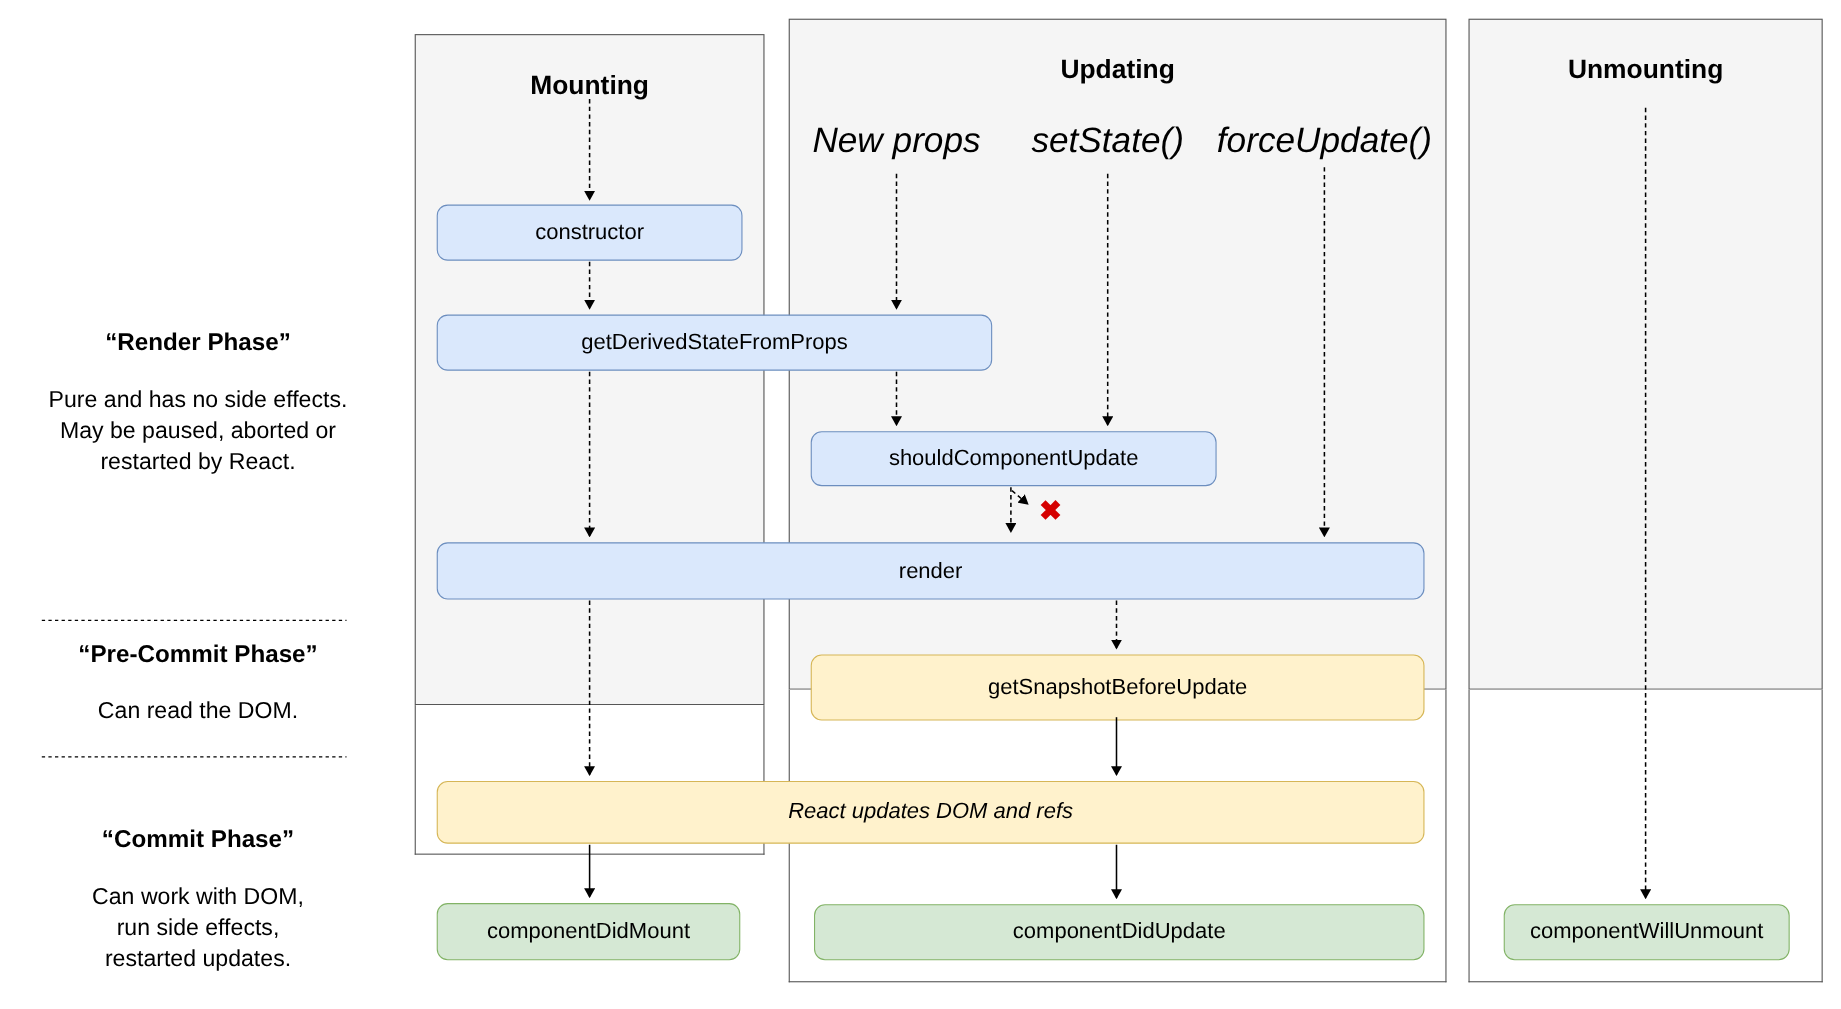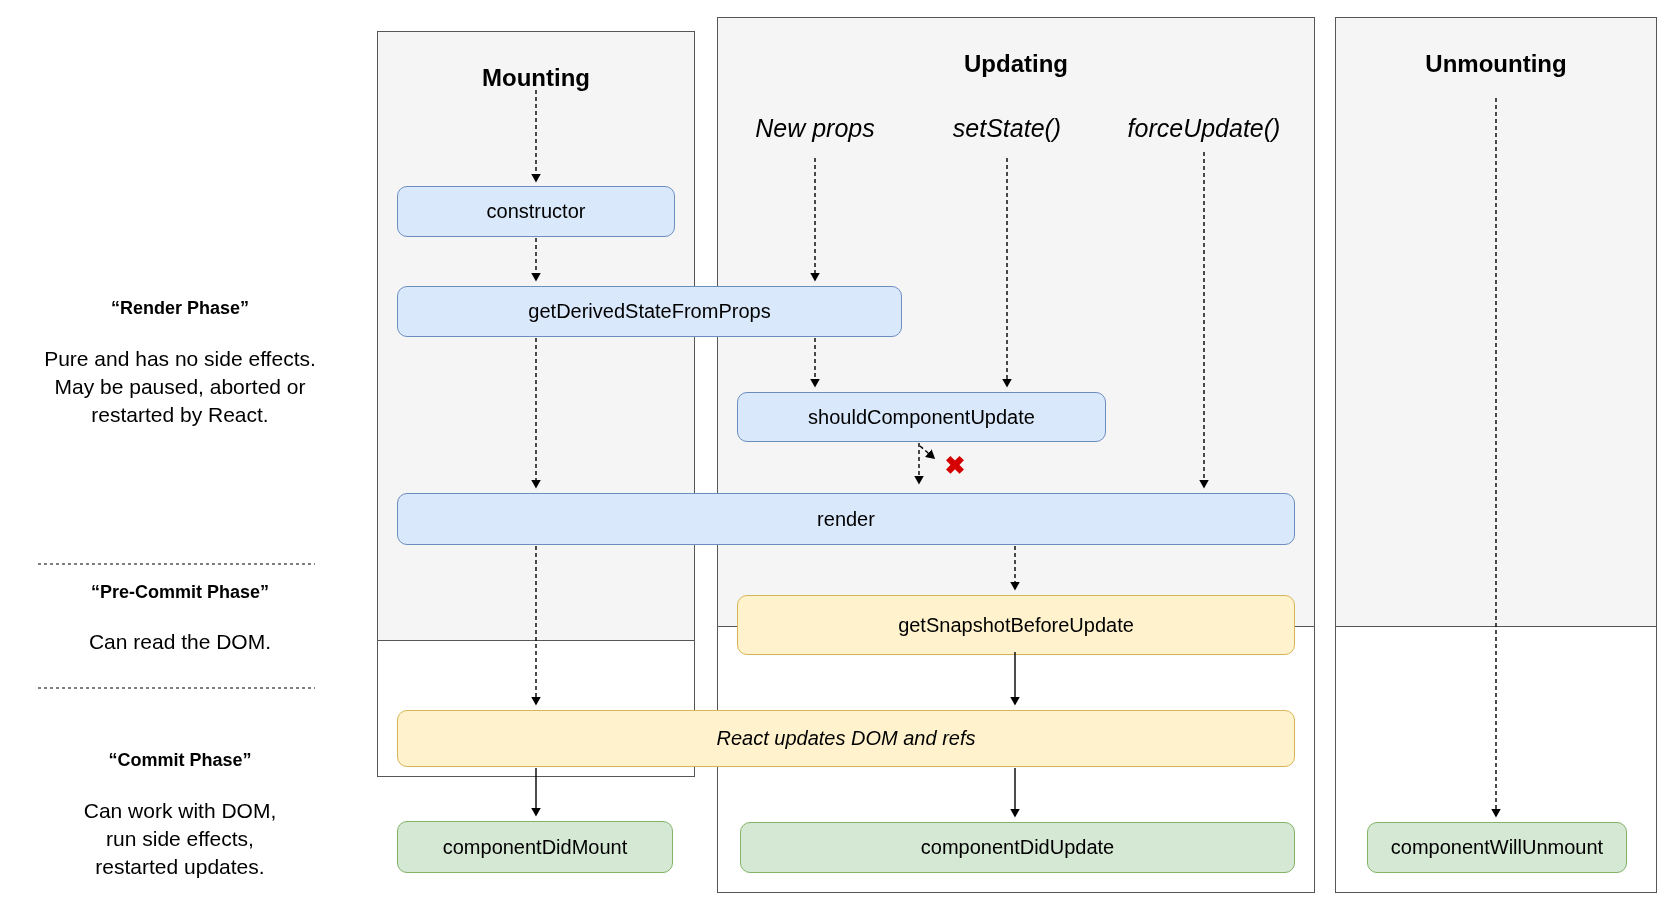--- a/index.html
+++ b/index.html
@@ -8,32 +8,32 @@
     font-family:"Liberation Sans",sans-serif;color:#000;
   }
   .col{position:absolute;box-sizing:border-box;z-index:1;}
   .col-top{position:absolute;left:0;top:0;right:0;box-sizing:border-box;
     background:#f5f5f5;border:1px solid #565656;}
   .col-bottom{position:absolute;left:0;right:0;bottom:0;box-sizing:border-box;
     background:#ffffff;border:1px solid #565656;border-top:none;}
   .col-header{position:absolute;left:0;right:0;text-align:center;
     font-size:24px;font-weight:bold;z-index:2;}
   .trigger{position:absolute;transform:translate(-50%,-50%);white-space:nowrap;
-    font-style:italic;font-size:25px;z-index:2;}
+    font-style:italic;font-size:32px;z-index:2;}
   .box{position:absolute;box-sizing:border-box;border-radius:10px;
     display:flex;align-items:center;justify-content:center;
     font-size:20px;z-index:3;border:1px solid;}
   .box.blue{background:#dae8fc;border-color:#6c8ebf;}
   .box.yellow{background:#fff2cc;border-color:#d6b656;}
   .box.green{background:#d5e8d4;border-color:#82b366;}
   .box.bold{font-weight:normal;}
   .box.italic{font-style:italic;}
   #connectors{position:absolute;left:0;top:0;z-index:4;pointer-events:none;}
   .leftblock{position:absolute;left:18px;width:324px;text-align:center;z-index:2;}
-  .leftblock .ltitle{font-size:18px;font-weight:bold;}
+  .leftblock .ltitle{font-size:22px;font-weight:bold;}
   .leftblock .lline{font-size:21px;line-height:28px;}
   #skip-x{position:absolute;transform:translate(-50%,-50%);color:#d50000;
     font-size:25px;font-weight:bold;z-index:5;line-height:1;}
 </style>
 </head>
 <body>
 
 <div id="stage">
 
   <div class="col" style="left:377px;top:31px;width:318px;height:746px;">

